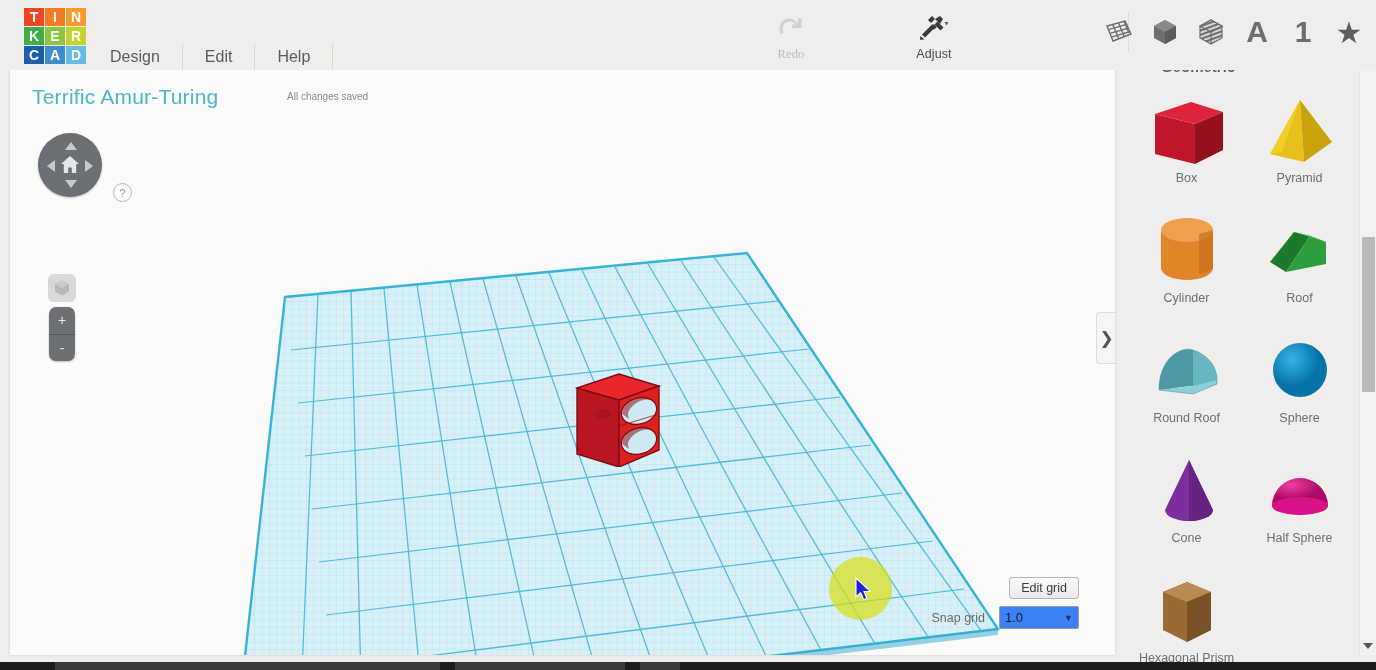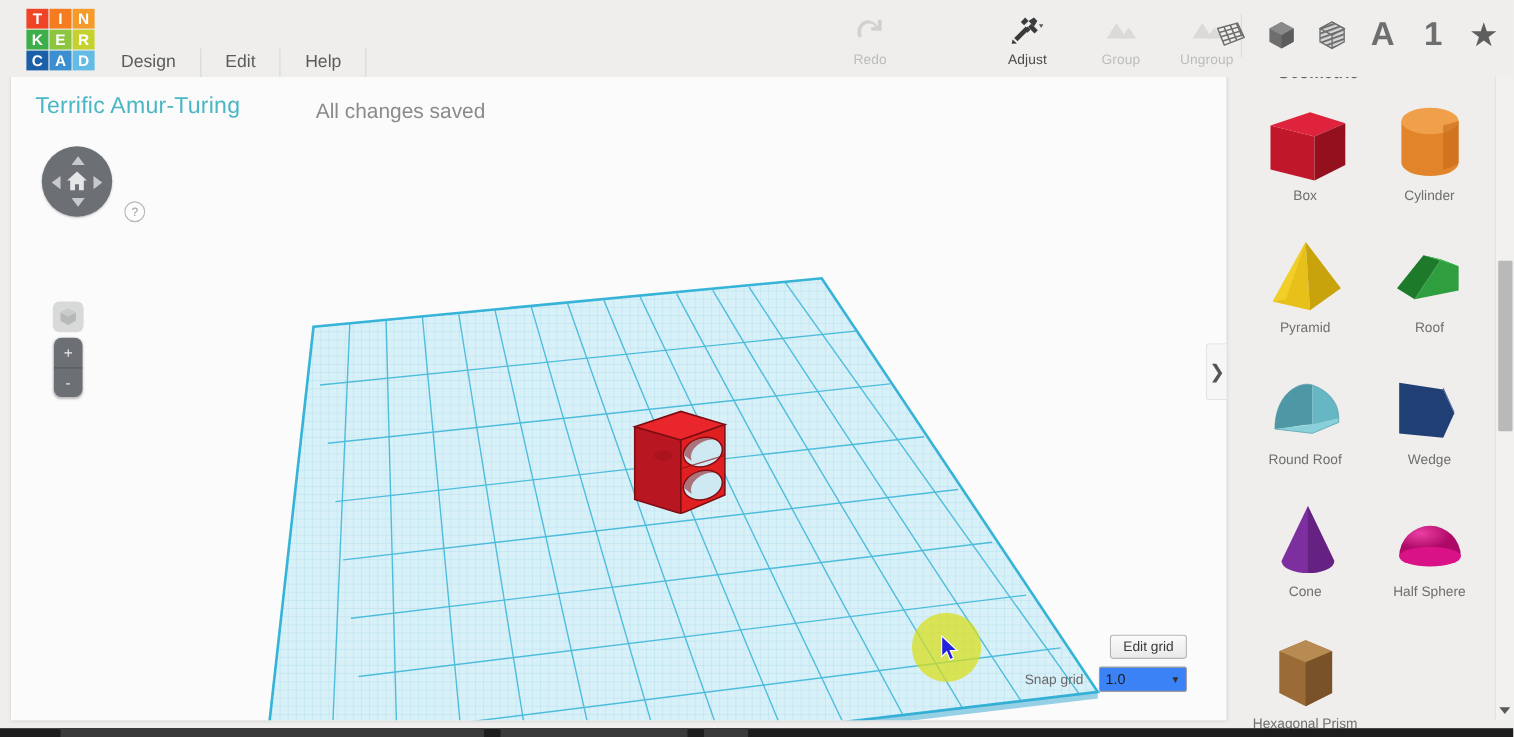--- a/index.html
+++ b/index.html
@@ -68,21 +68,21 @@
   .tool .glyph {
     height: 30px; width: 34px;
     display: flex; align-items: center; justify-content: center;
   }
   .tool .tlabel {
     font-size: 12.5px;
     color: #4a4a4a;
     margin-top: 5px;
     letter-spacing: .1px;
   }
-  .tool.disabled .tlabel { color: #bdbdbd; }
+  .tool.disabled .tlabel { color: #bdbdbd; font-family: Liberation Serif, serif; }
   .tool.disabled svg { opacity: .45; }
 
   .righticons {
     position: absolute; right: 8px; top: 10px;
     display: flex; align-items: center; gap: 8px;
   }
   .ricon {
     width: 38px; height: 44px;
     display: flex; align-items: center; justify-content: center;
     cursor: pointer;
@@ -107,21 +107,21 @@
   }
   .proj-title {
     position: absolute; left: 22px; top: 28px;
     font-size: 21px;
     color: #4bb6c4;
     letter-spacing: .2px;
     cursor: pointer;
   }
   .saved-label {
     position: absolute; left: 277px; top: 34px;
-    font-size: 19px; color: #8b8b8b;
+    font-size: 10px; color: #8b8b8b;
   }
 
   
   .navwidget { position: absolute; left: 28px; top: 76px; }
   .navdisc {
     position: relative;
     width: 64px; height: 64px; border-radius: 50%;
     background: #6c6f73;
     box-shadow: 0 1px 2px rgba(0,0,0,.25);
     cursor: pointer;
@@ -376,40 +376,20 @@
               <path d="M9 6 L13 2 L16 5 L12 9 Z"></path>
               <path d="M2 11 L6 7 L9 10 L5 14 Z" opacity="0"></path>
             </g>
             <path d="M25.5 8 L29.5 8 L27.5 11.5 Z" fill="#5a5a5a"></path>
           </svg>
         </span>
         <span class="tlabel">Adjust</span>
       </div>
     </div>
 
-    <div class="toolgroup" style="left:980px;">
-      <div class="tool disabled">
-        <span class="glyph">
-          <svg width="34" height="22" viewBox="0 0 34 22">
-            <path d="M4 19 L13 5 L22 19 Z" fill="#c3c3c3"></path>
-            <path d="M17 19 L24 9 L31 19 Z" fill="#c3c3c3"></path>
-          </svg>
-        </span>
-        <span class="tlabel">Group</span>
-      </div>
-      <div class="tool disabled">
-        <span class="glyph">
-          <svg width="34" height="22" viewBox="0 0 34 22">
-            <path d="M4 19 L13 5 L22 19 Z" fill="#c3c3c3"></path>
-            <path d="M17 19 L24 9 L31 19 Z" fill="#c3c3c3"></path>
-          </svg>
-        </span>
-        <span class="tlabel">Ungroup</span>
-      </div>
-    </div>
 
     <div style="position:absolute;left:1128px;top:12px;width:1px;height:40px;background:#dcdbd8;"></div>
 
     <div class="righticons">
       <div class="ricon">
         <svg width="28" height="28" viewBox="0 0 28 28">
           <g stroke="#6e6e6e" stroke-width="1.4" fill="none">
             <path d="M2 8 L20 3 L26 16 L8 23 Z"></path>
             <path d="M7.7 6.4 L13.5 19.9 M13.4 4.8 L19.2 18.2 M19 3.3 L24 15"></path>
             <path d="M3.5 11.6 L22.3 6.2 M5 15.4 L23.8 10 M6.5 19.2 L25.2 13.5"></path>
@@ -454,36 +434,36 @@
               <path d="M8 22 L8 62 L48 72 L48 32 Z" fill="#c0172a"></path>
               <path d="M8 22 L44 10 L76 20 L48 32 Z" fill="#e0233c"></path>
               <path d="M48 32 L76 20 L76 58 L48 72 Z" fill="#94101f"></path>
             </svg>
           </div>
           <div class="cap">Box</div>
         </div>
         <div class="shape-cell">
           <div class="art">
             <svg width="80" height="76" viewBox="0 0 80 76">
+              <path d="M40 8 L10 62 L44 70 Z" fill="#e8c01a"></path>
+              <path d="M40 8 L44 70 L72 50 Z" fill="#c9a30c"></path>
+              <path d="M40 8 L10 62 L22 60 Z" fill="#f5d42f" opacity=".7"></path>
+            </svg>
+          </div>
+          <div class="cap">Pyramid</div>
+        </div>
+        <div class="shape-cell">
+          <div class="art">
+            <svg width="80" height="76" viewBox="0 0 80 76">
               <path d="M14 18 L14 56 A26 12 0 0 0 66 56 L66 18 Z" fill="#e2852a"></path>
               <ellipse cx="40" cy="18" rx="26" ry="12" fill="#f0a04a"></ellipse>
               <path d="M52 22 L52 62 A26 12 0 0 0 66 56 L66 18 Z" fill="#c4691a" opacity=".6"></path>
             </svg>
           </div>
           <div class="cap">Cylinder</div>
-        </div>
-        <div class="shape-cell">
-          <div class="art">
-            <svg width="80" height="76" viewBox="0 0 80 76">
-              <path d="M40 8 L10 62 L44 70 Z" fill="#e8c01a"></path>
-              <path d="M40 8 L44 70 L72 50 Z" fill="#c9a30c"></path>
-              <path d="M40 8 L10 62 L22 60 Z" fill="#f5d42f" opacity=".7"></path>
-            </svg>
-          </div>
-          <div class="cap">Pyramid</div>
         </div>
         <div class="shape-cell">
           <div class="art">
             <svg width="80" height="76" viewBox="0 0 80 76">
               <path d="M10 50 L34 20 L50 24 L26 60 Z" fill="#1d7a2a"></path>
               <path d="M34 20 L66 30 L50 24 Z" fill="#4cc35c"></path>
               <path d="M50 24 L66 30 L66 52 L26 60 Z" fill="#2e9e3e"></path>
               <path d="M34 20 L66 30 L50 24 Z" fill="#4cc35c"></path>
             </svg>
           </div>
@@ -496,25 +476,30 @@
               <path d="M46 18 C58 22 70 32 70 48 L70 52 C60 56 50 56 46 54 Z" fill="#67b6c4"></path>
               <path d="M12 58 L46 62 L70 52 L70 48 L46 54 Z" fill="#8ad0da"></path>
               <path d="M12 58 C12 26 34 14 46 18 C58 22 70 32 70 48 L70 52 L46 62 L12 58 Z" fill="none" stroke="#4e98a6" stroke-width="0.6"></path>
             </svg>
           </div>
           <div class="cap">Round Roof</div>
         </div>
         <div class="shape-cell">
           <div class="art">
             <svg width="80" height="76" viewBox="0 0 80 76">
-              <path d="M12 16 L12 62 L52 66 L62 44 L52 22 Z" fill="#1f3f75"></path>
-              <path d="M52 22 L62 44 L62 42 L52 20 Z" fill="#2f568f"></path>
-            </svg>
-          </div>
-          <div class="cap">Wedge</div>
+              <defs>
+                <radialGradient id="sg0a94d4" cx="35%" cy="30%">
+                  <stop offset="0%" stop-color="#39b2e6"></stop>
+                  <stop offset="100%" stop-color="#0673a8"></stop>
+                </radialGradient>
+              </defs>
+              <circle cx="40" cy="38" r="27" fill="url(#sg0a94d4)"></circle>
+            </svg>
+          </div>
+          <div class="cap">Sphere</div>
         </div>
         <div class="shape-cell">
           <div class="art">
             <svg width="80" height="76" viewBox="0 0 80 76">
               <path d="M42 8 L18 58 A24 11 0 0 0 66 58 Z" fill="#7d2fa0"></path>
               <path d="M42 8 L42 69 A24 11 0 0 0 66 58 Z" fill="#5e1f7a" opacity=".75"></path>
               <ellipse cx="42" cy="58" rx="24" ry="11" fill="#7d2fa0" opacity="0"></ellipse>
             </svg>
           </div>
           <div class="cap">Cone</div>

